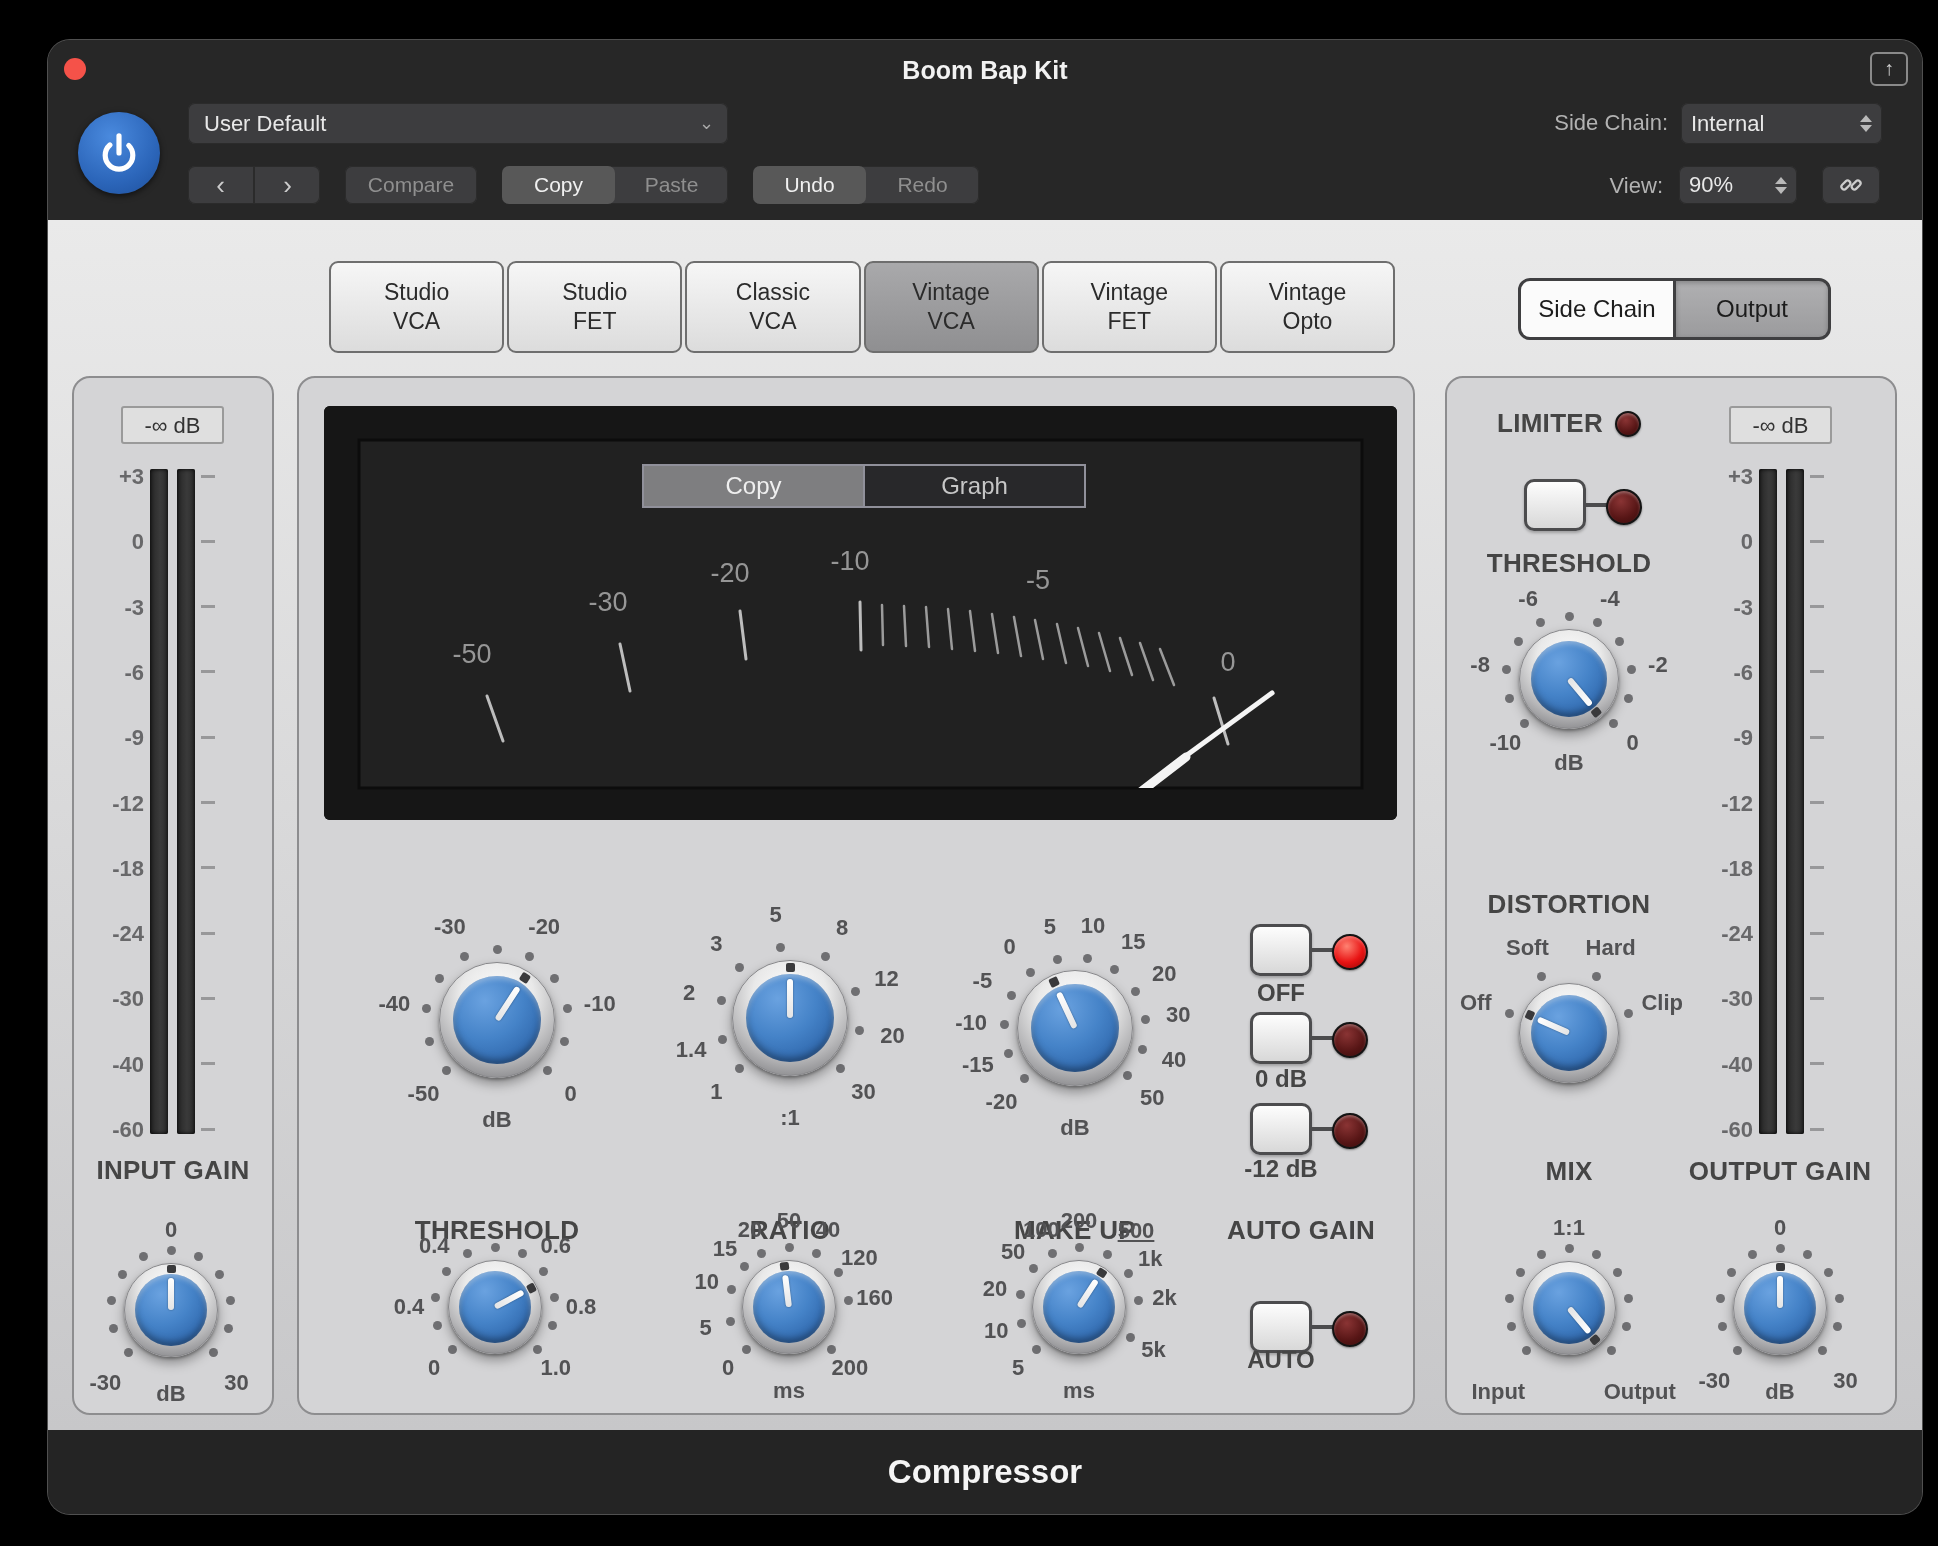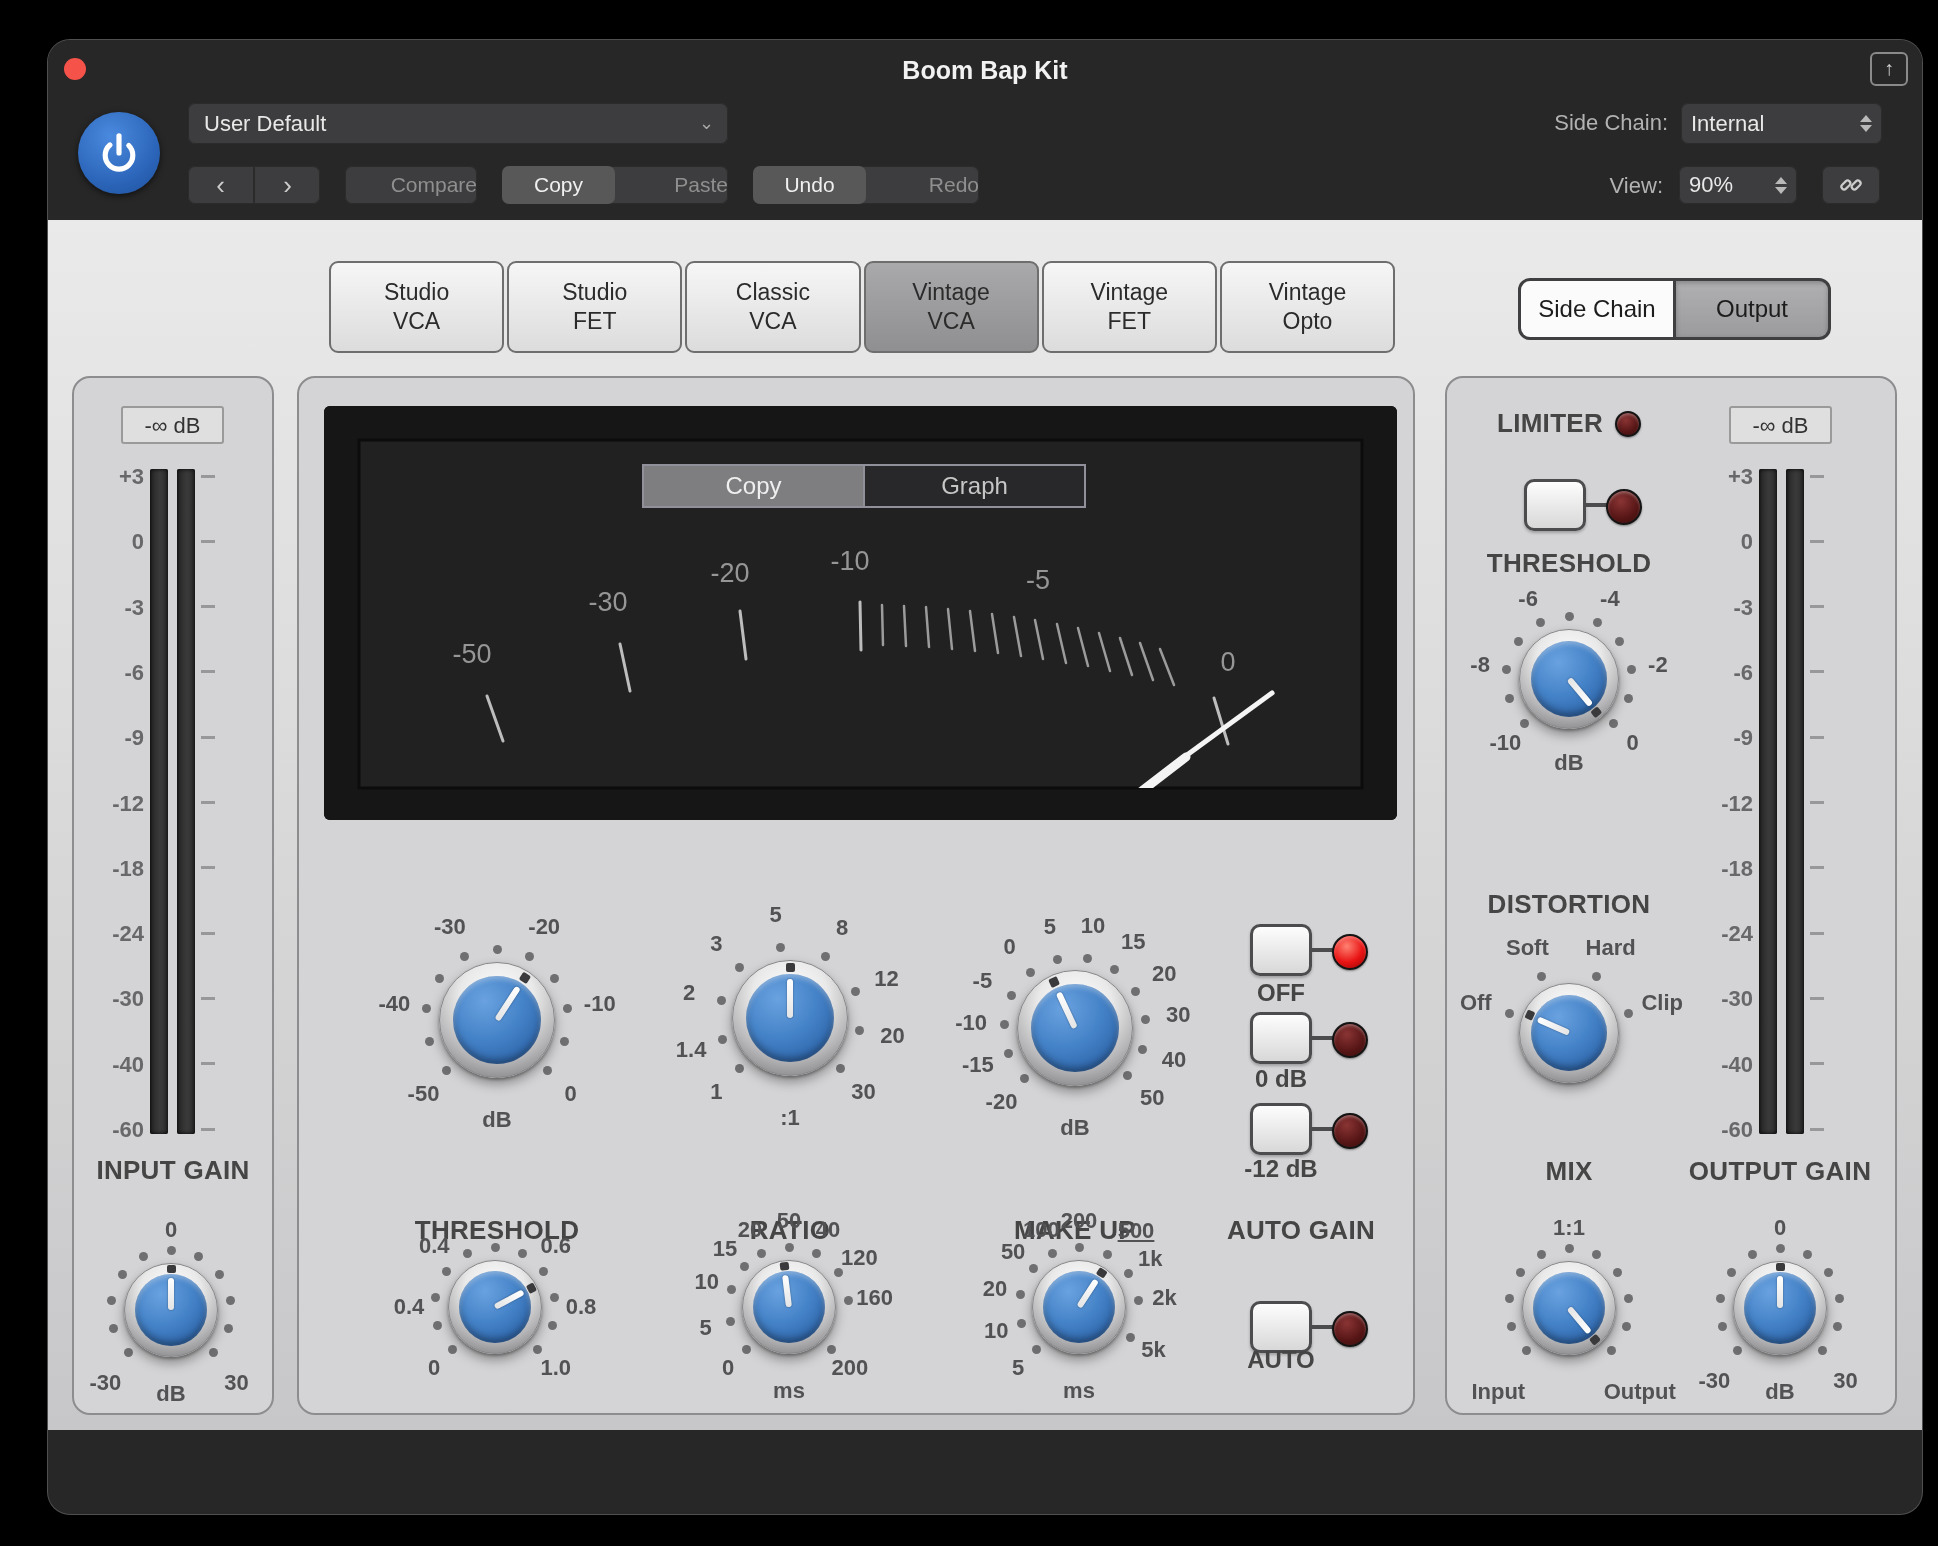--- a/index.html
+++ b/index.html
@@ -19,21 +19,21 @@
   .pwr svg{position:absolute;left:50%;top:50%;transform:translate(-50%,-50%);}
   .dk{background:#3d3d3f;border-radius:7px;box-shadow:inset 0 0 0 1px #2b2b2b;color:#e8e8e8;}
   .preset{position:absolute;left:140px;top:63px;width:540px;height:41px;font-size:22px;line-height:41px;
           padding-left:16px;box-sizing:border-box;}
   .preset .chev{position:absolute;right:14px;top:0;color:#aaa;font-size:18px;}
   .row2btn{position:absolute;top:126px;height:38px;font-size:21px;line-height:38px;text-align:center;}
   .segm{display:flex;}
   .segm>div{flex:1;}
   .segdiv{border-left:2px solid #2b2b2b;}
   .lit{background:#585858;border-radius:7px;color:#f0f0f0;}
-  .dim{color:#8f8f8f;text-align:right;}
+  .dim{color:#8f8f8f;}
   .toplabel{position:absolute;color:#b2b2b2;font-size:22px;text-align:right;}
   .stepper{display:flex;align-items:center;justify-content:space-between;padding:0 10px;box-sizing:border-box;}
   .updown{display:flex;flex-direction:column;gap:3px;}
   .updown i{width:0;height:0;border-left:6px solid transparent;border-right:6px solid transparent;}
   .updown .u{border-bottom:7px solid #b9b9b9;}
   .updown .d{border-top:7px solid #b9b9b9;}
   
   .pbody{position:absolute;left:0;top:180px;right:0;bottom:84px;background:linear-gradient(#eaeaea,#c7c7c9);}
   .bottombar{position:absolute;left:0;bottom:0;right:0;height:84px;background:#242424;
              display:flex;align-items:center;justify-content:center;color:#f5f5f5;font-size:33px;font-weight:600;}
@@ -620,13 +620,16 @@
           <div class="mlabel" style="top: 517.4px;">-30</div>
           <div class="mtick" style="top: 527.9px;"></div>
           <div class="mlabel" style="top: 582.7px;">-40</div>
           <div class="mtick" style="top: 593.2px;"></div>
           <div class="mlabel" style="top: 648px;">-60</div>
           <div class="mtick" style="top: 658.5px;"></div>
         </div>
     </div>
   </div>
 
+  <div class="bottombar">
+    <span>Compressor</span>
+  </div>
 </div>
 
 </body></html>

